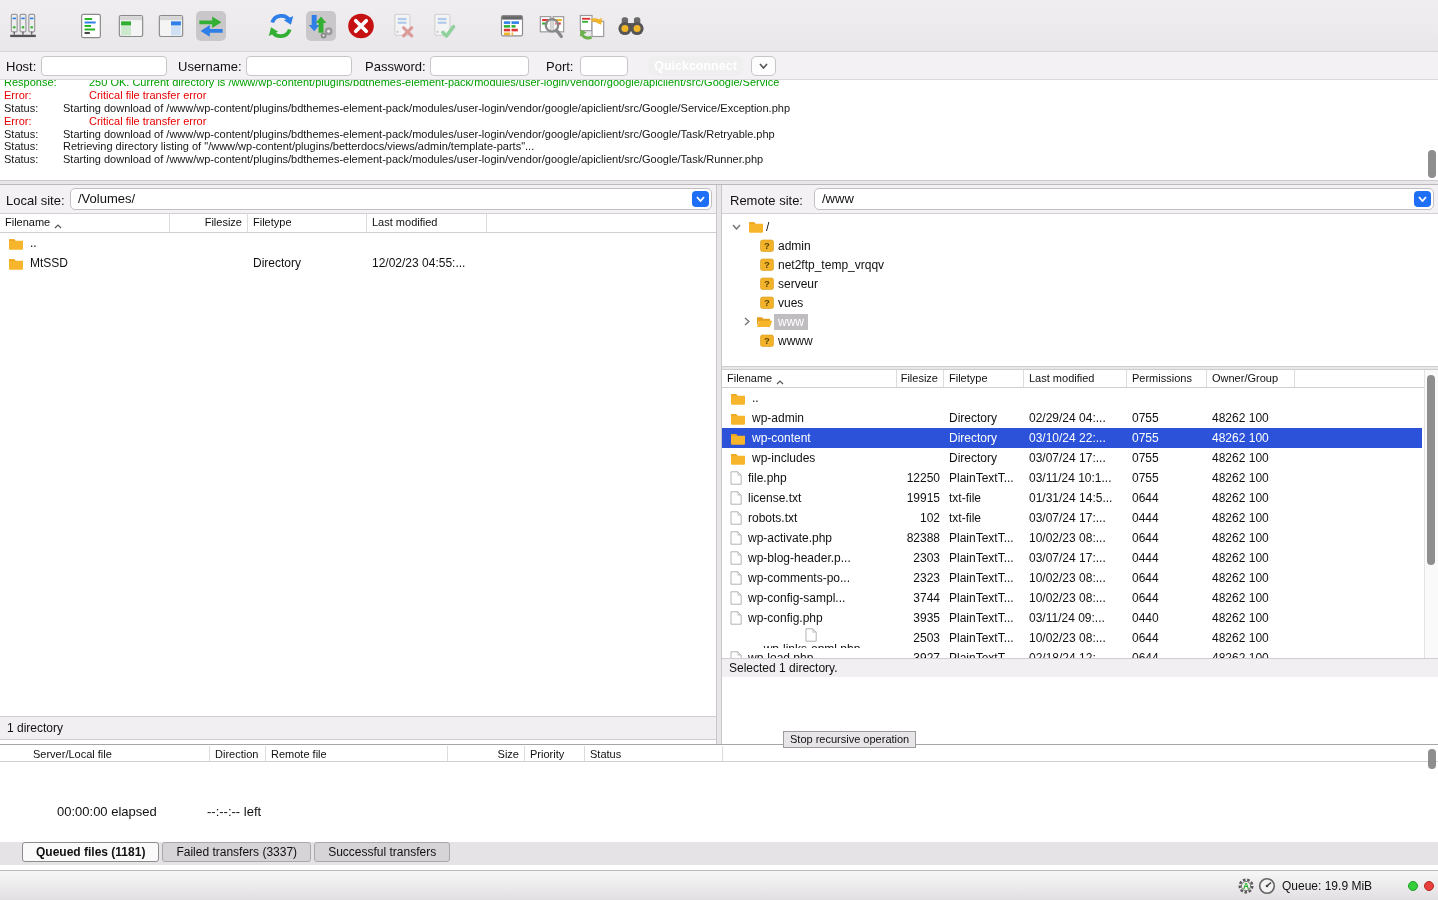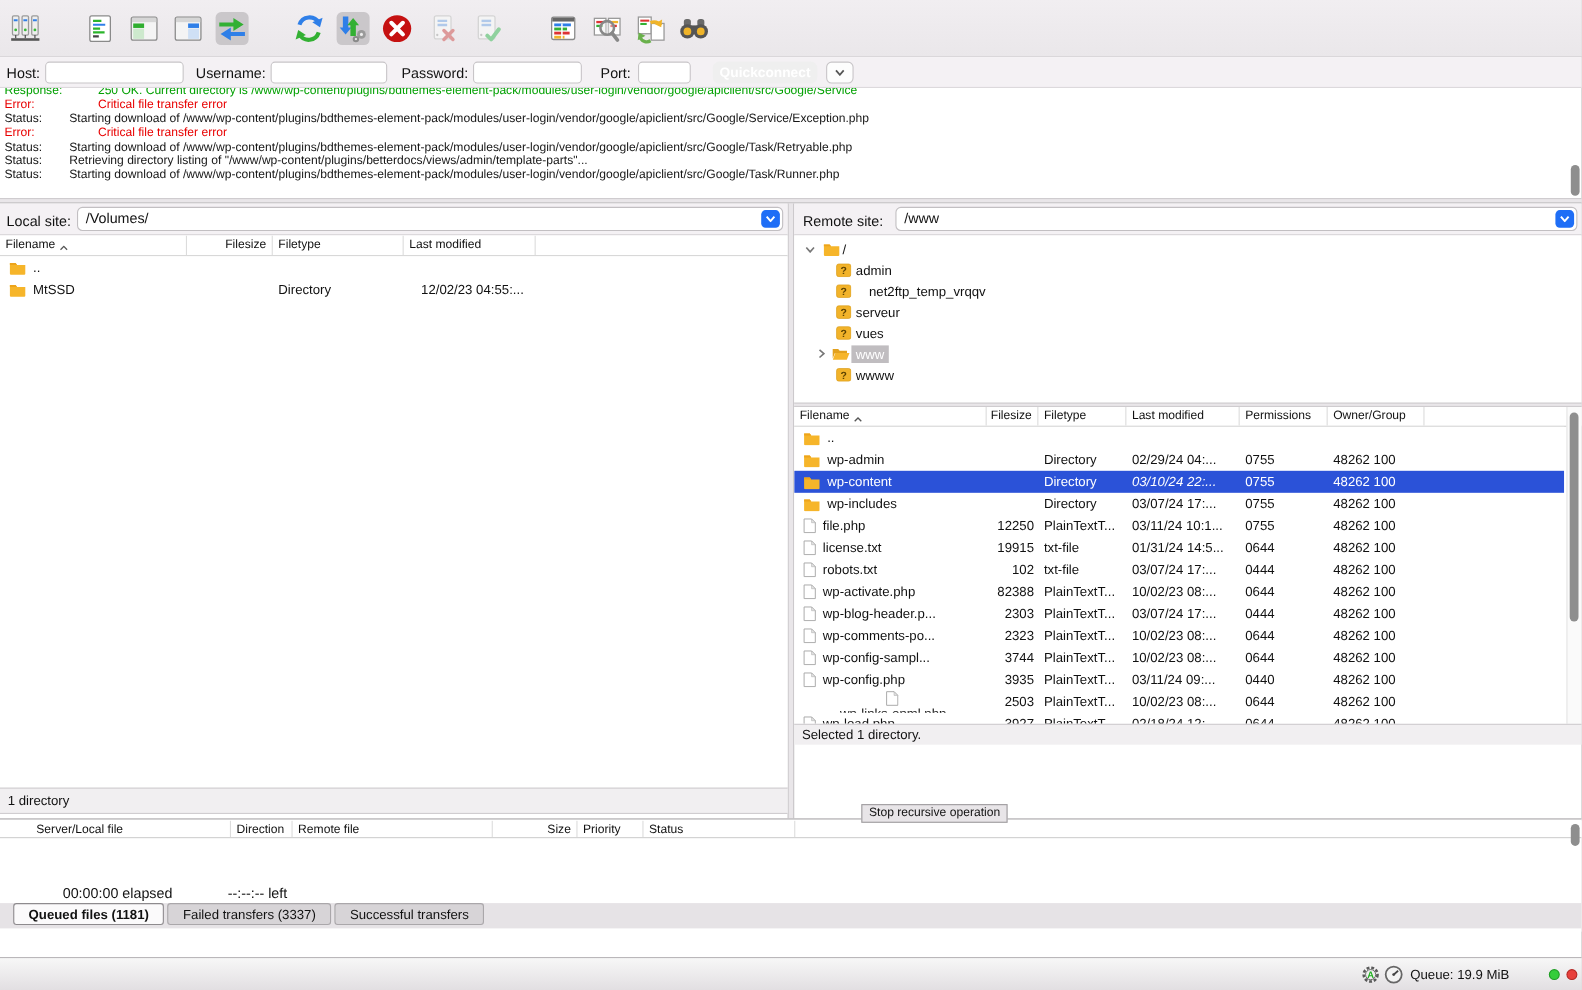--- a/index.html
+++ b/index.html
@@ -72,21 +72,21 @@
   .stopbtn{position:absolute;left:16px;top:13px;width:30px;height:32px;background:#fff;
            border:1px solid #c8c5c8;border-radius:3px;display:flex;align-items:center;justify-content:center}
   .nline{position:absolute;left:62px;font-size:13px;white-space:nowrap}
   .tooltip{position:absolute;left:783px;top:731px;height:17px;background:#e8e5e8;
            border:1px solid #9e9b9e;font-size:11px;line-height:15px;padding:0 6px;z-index:6;white-space:nowrap}
   
   .queue{position:absolute;left:0;top:744px;width:1438px;height:103px;background:#fff;
          border-top:1px solid #a8a5a8}
   .qelapsed{position:absolute;font-size:13px;white-space:nowrap}
   
-  .tabsbar{position:absolute;left:0;top:821px;width:1438px;height:23px;background:#e6e3e6;padding-left:12px}
+  .tabsbar{position:absolute;left:0;top:842px;width:1438px;height:23px;background:#e6e3e6;padding-left:22px}
   .tab{display:inline-block;height:20px;line-height:18px;font-size:12px;padding:0 13px;
        margin-right:3px;border:1px solid #aaa7aa;background:#d7d4d7;border-radius:3px;cursor:pointer}
   .tab.active{background:#fbfafb;border-color:#8e8b8e;font-weight:bold}
   
   .statusbar{position:absolute;left:0;top:870px;width:1438px;height:30px;
              background:linear-gradient(#f7f7f7,#e2dfe2);border-top:1px solid #bab7ba}
   .sbico{position:absolute;top:6px;width:18px;height:18px;display:flex}
   .sbtext{position:absolute;left:1282px;top:8px;font-size:12px}
   .dot{position:absolute;top:10px;width:10px;height:10px;border-radius:50%}
 </style>
@@ -349,21 +349,21 @@
             </svg>
           </span>
           <span>MtSSD</span>
         </span>
         <span class="fcell r" style="width: 78px;">
           <span></span>
         </span>
         <span class="fcell" style="width: 119px;">
           <span>Directory</span>
         </span>
-        <span class="fcell" style="width: 120px; justify-content: center;">
+        <span class="fcell" style="width: 120px;">
           <span>12/02/23 04:55:...</span>
         </span>
       </div>
     </div>
   <div class="strip" style="left:0;top:716px;width:716px;height:24px;border-bottom:1px solid #d0cdd0">
     <span>1 directory</span>
   </div>
 
   <div class="sitebar" style="left:722px;width:716px">
     <span class="slabel" style="left:8px">Remote site:</span>
@@ -401,21 +401,21 @@
         </span>
         <span class="tlabel" style="left: 56px;">admin</span>
       </div>
       <div class="trow">
         <span class="tico" style="left: 38px;">
           <svg width="14" height="13" viewBox="0 0 14 13">
             <rect x="0.5" y="1" width="13" height="11.5" rx="2" fill="#f2b32a" stroke="#d99a14" stroke-width="0.6"></rect>
             <text x="7" y="10.2" font-size="9.5" font-weight="bold" text-anchor="middle" fill="#5d4200" font-family="'Liberation Sans',sans-serif">?</text>
           </svg>
         </span>
-        <span class="tlabel" style="left: 68px;">net2ftp_temp_vrqqv</span>
+        <span class="tlabel" style="left: 56px;">net2ftp_temp_vrqqv</span>
       </div>
       <div class="trow">
         <span class="tico" style="left: 38px;">
           <svg width="14" height="13" viewBox="0 0 14 13">
             <rect x="0.5" y="1" width="13" height="11.5" rx="2" fill="#f2b32a" stroke="#d99a14" stroke-width="0.6"></rect>
             <text x="7" y="10.2" font-size="9.5" font-weight="bold" text-anchor="middle" fill="#5d4200" font-family="'Liberation Sans',sans-serif">?</text>
           </svg>
         </span>
         <span class="tlabel" style="left: 56px;">serveur</span>
       </div>
@@ -540,21 +540,21 @@
             </svg>
           </span>
           <span>wp-content</span>
         </span>
         <span class="fcell r" style="width: 47px;">
           <span></span>
         </span>
         <span class="fcell" style="width: 80px;">
           <span>Directory</span>
         </span>
-        <span class="fcell" style="width: 103px; font-style: italic;">
+        <span class="fcell" style="width: 103px;">
           <span>03/10/24 22:...</span>
         </span>
         <span class="fcell" style="width: 80px;">
           <span>0755</span>
         </span>
         <span class="fcell" style="width: 88px;">
           <span>48262 100</span>
         </span>
       </div>
       <div class="frow">

